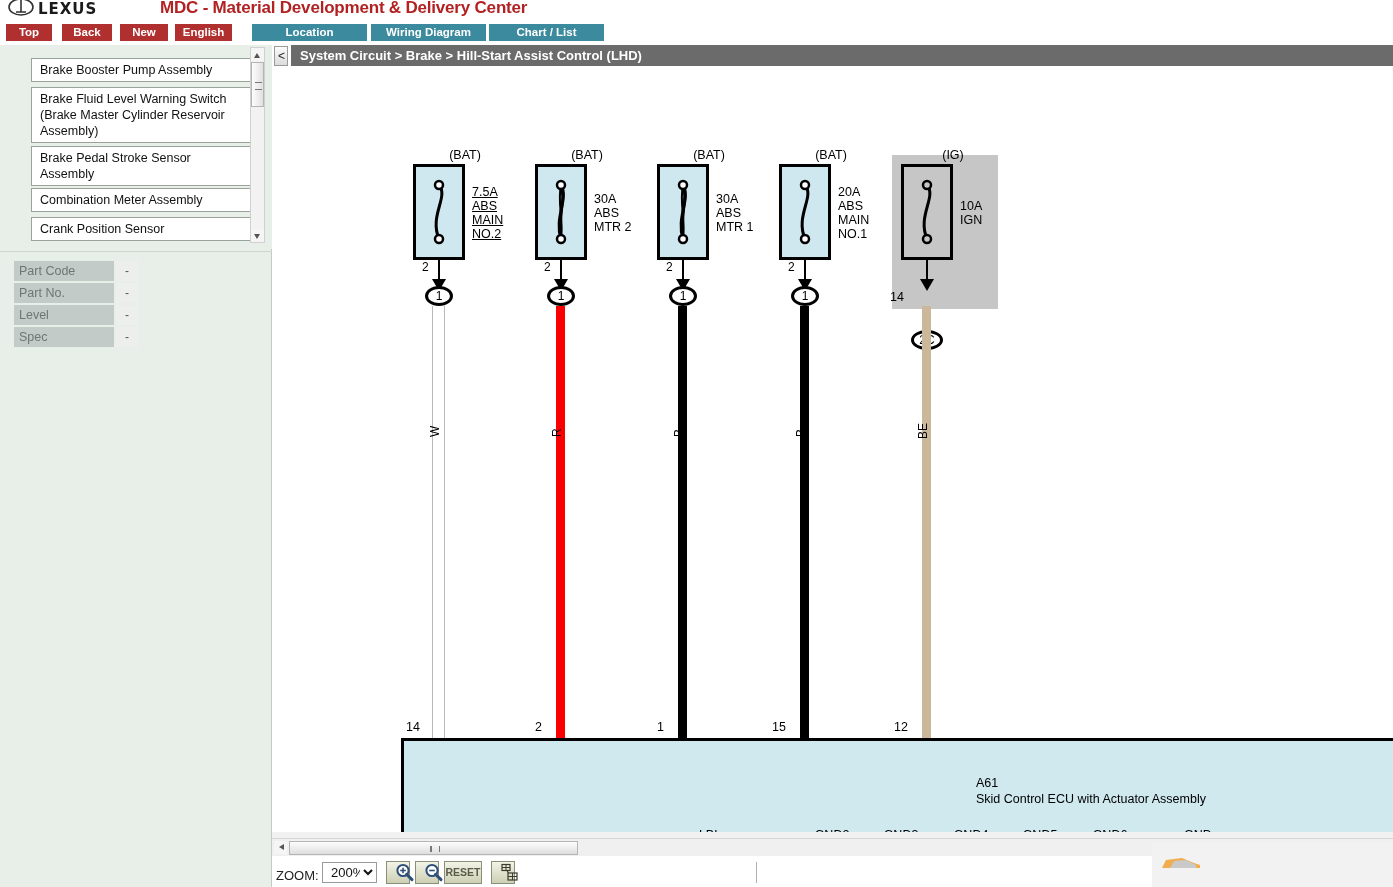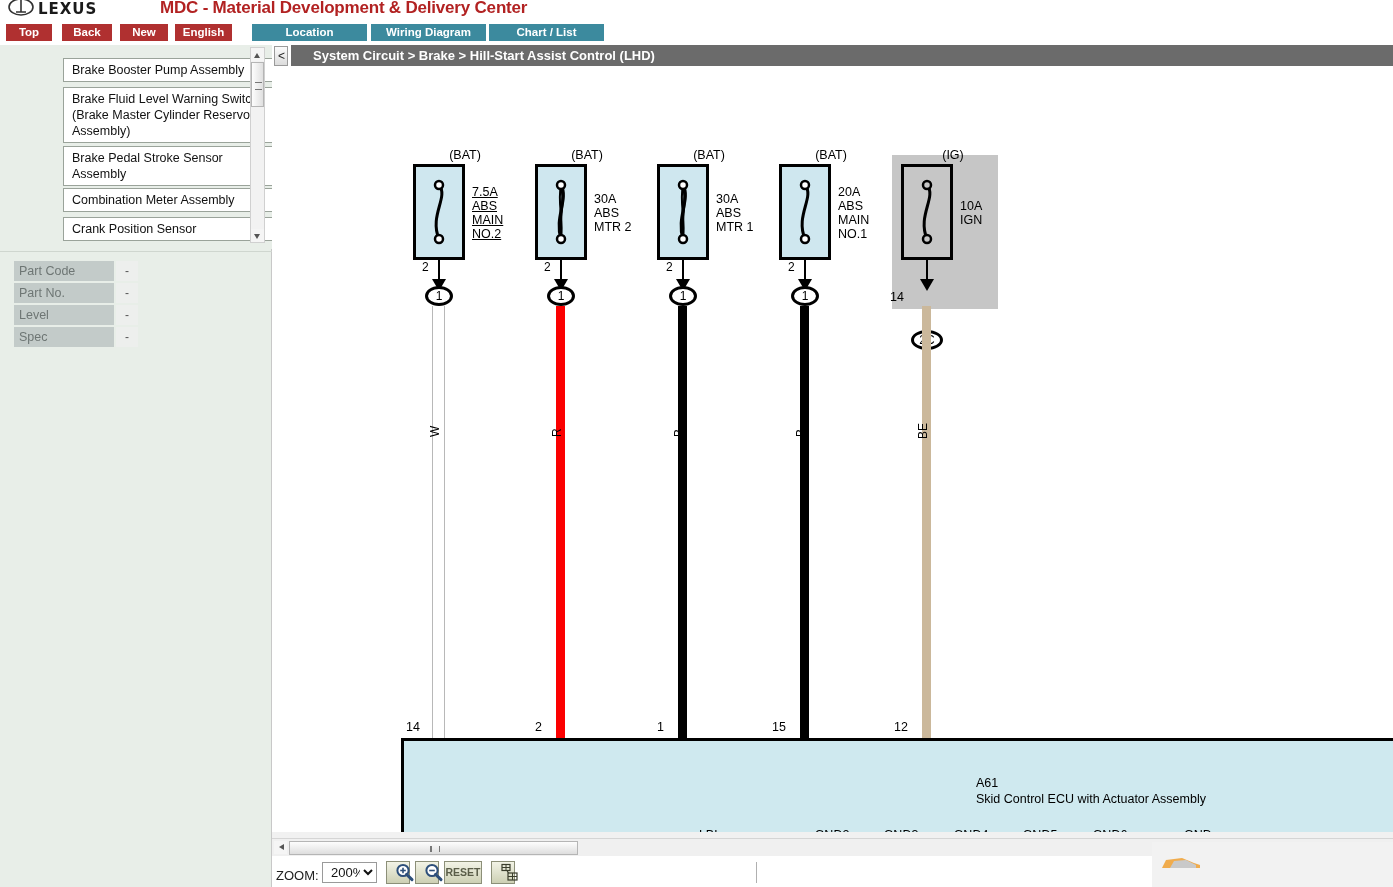--- a/index.html
+++ b/index.html
@@ -39,21 +39,21 @@
   
   .leftpanel {
     position: absolute; left: 0; top: 45px; width: 272px; height: 842px;
     background: #e8eee8; border-right: 1px solid #c8c8c8;
   }
   .list-area {
     position: absolute; left: 0; top: 0; width: 272px; height: 204px;
     background: #e8eee8; overflow: hidden;
   }
   .list-item {
-    position: absolute; left: 12px; display: flex; align-items: flex-start; gap: 42px;
+    position: absolute; left: 22px; display: flex; align-items: flex-start;
   }
   .li-bar { width: 9px; background: #b4c2c0; flex: none; }
   .li-box {
     width: 220px; background: #ffffff; border: 1px solid #9aa39a;
     font-size: 12.5px; color: #111; padding: 3px 6px 3px 8px; line-height: 16px;
   }
   .sb-vert {
     position: absolute; right: 7px; top: 2px; width: 15px; height: 196px;
     background: #f2f2f2; border: 1px solid #d0d0d0;
   }
@@ -93,21 +93,21 @@
     background: linear-gradient(to bottom,#fbfbfb,#dcdcdc);
     border: 1px solid #9a9a9a; cursor: pointer;
   }
   .collapse-btn span {
     position:absolute; left:3px; top:2px; font-size:12px; color:#222;
     font-family:"Liberation Sans",sans-serif; line-height:15px;
   }
   .breadcrumb {
     position: absolute; left: 291px; top: 45px; width: 1102px; height: 21px;
     background: #6b6b6b; color: #ffffff; font-size: 13px; font-weight: bold;
-    line-height: 21px; padding-left: 22px; white-space: nowrap;
+    line-height: 21px; padding-left: 9px; white-space: nowrap;
   }
   .canvas {
     position: absolute; left: 272px; top: 67px; width: 1121px; height: 770px;
     background: #ffffff; overflow: hidden;
   }
 
   
   .bat-label { position: absolute; font-size: 12.5px; color: #000; text-align: center; }
   .fuse-box { position: absolute; border: 3px solid #000; background: #cfe7ef; }
   .fuse-box.gray { background: #c6c6c6; }

